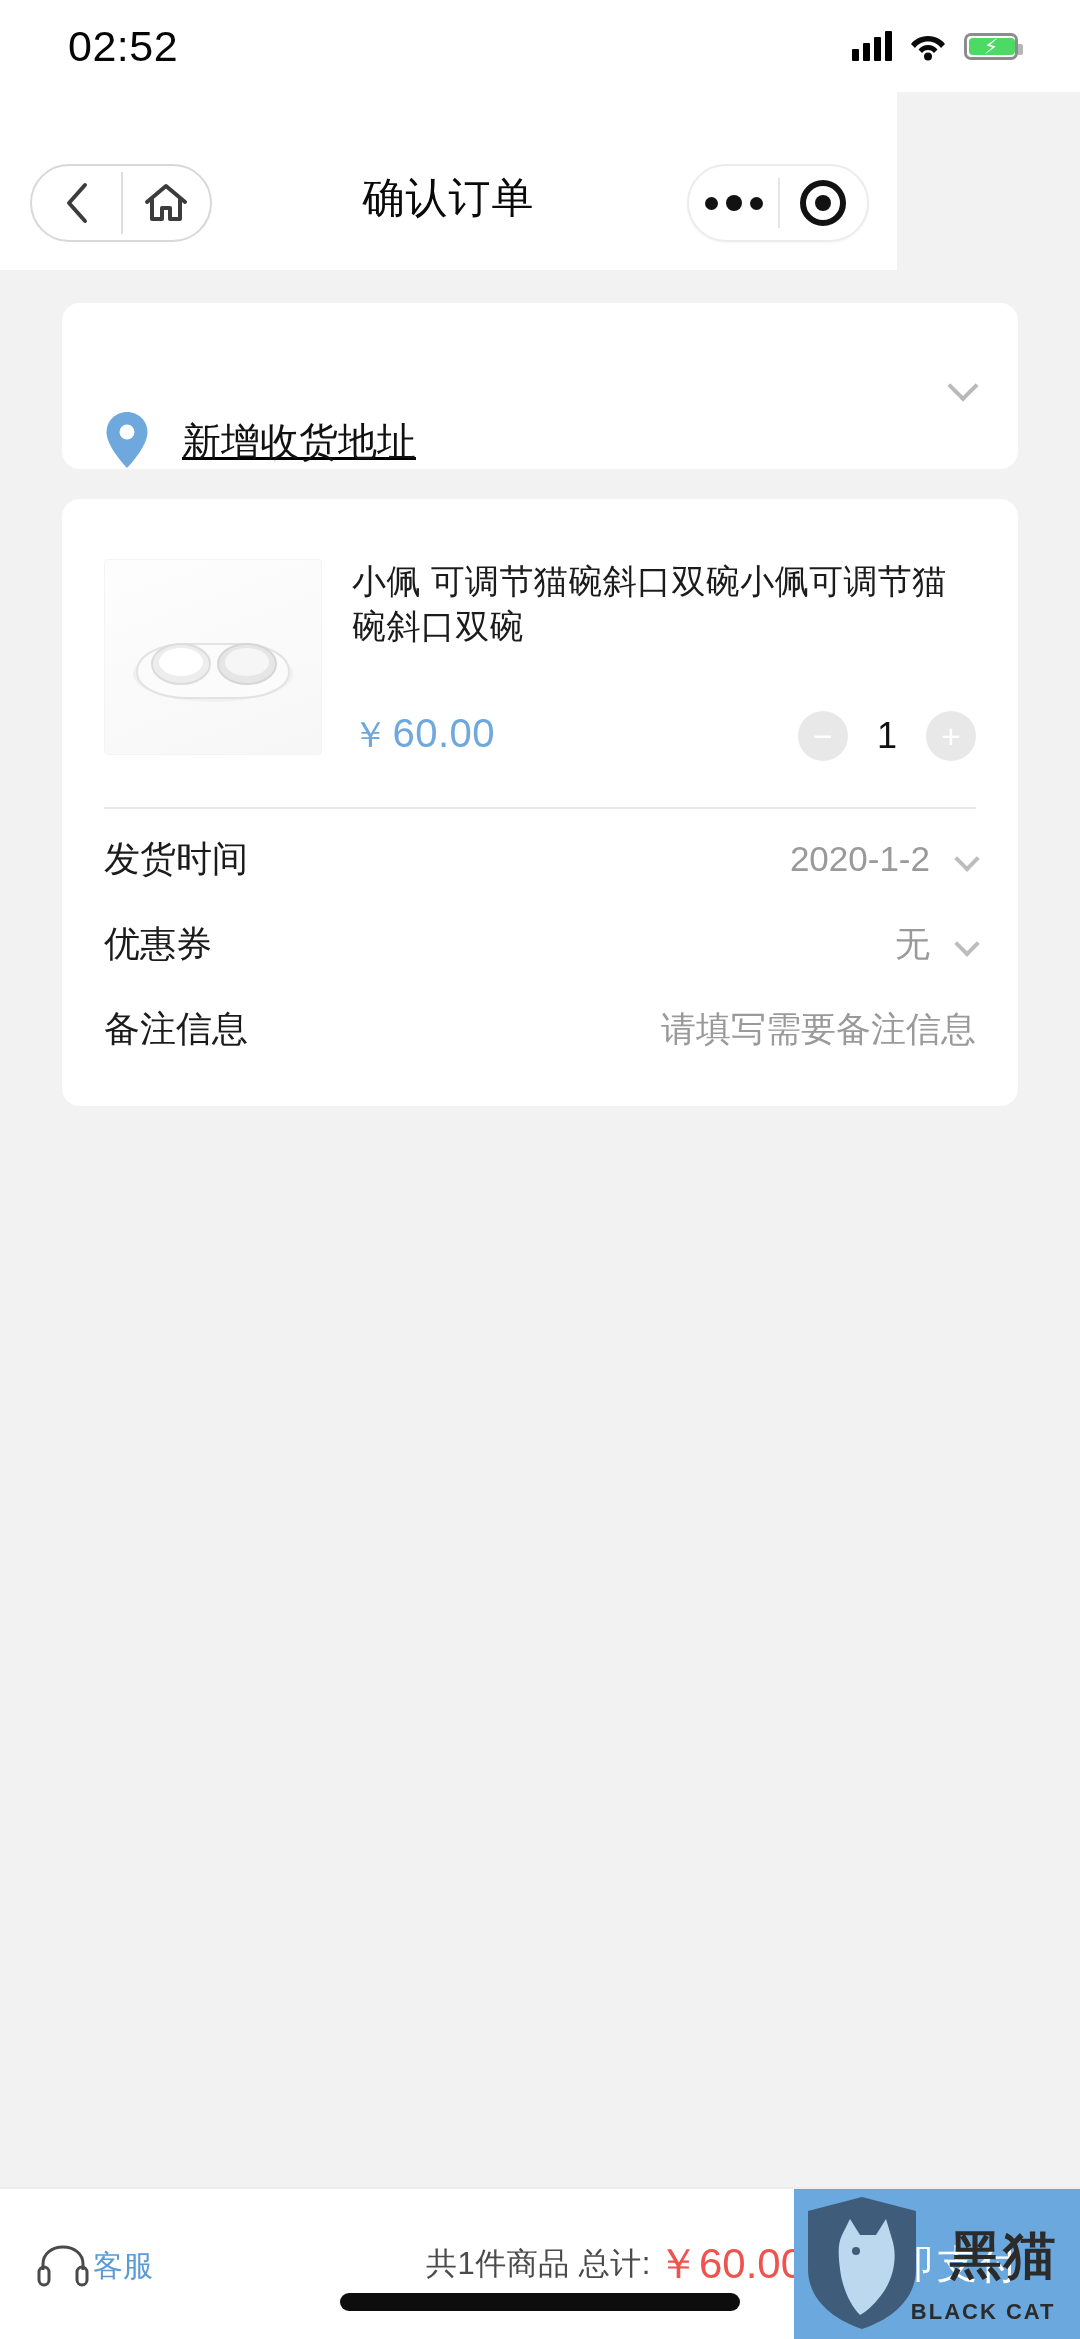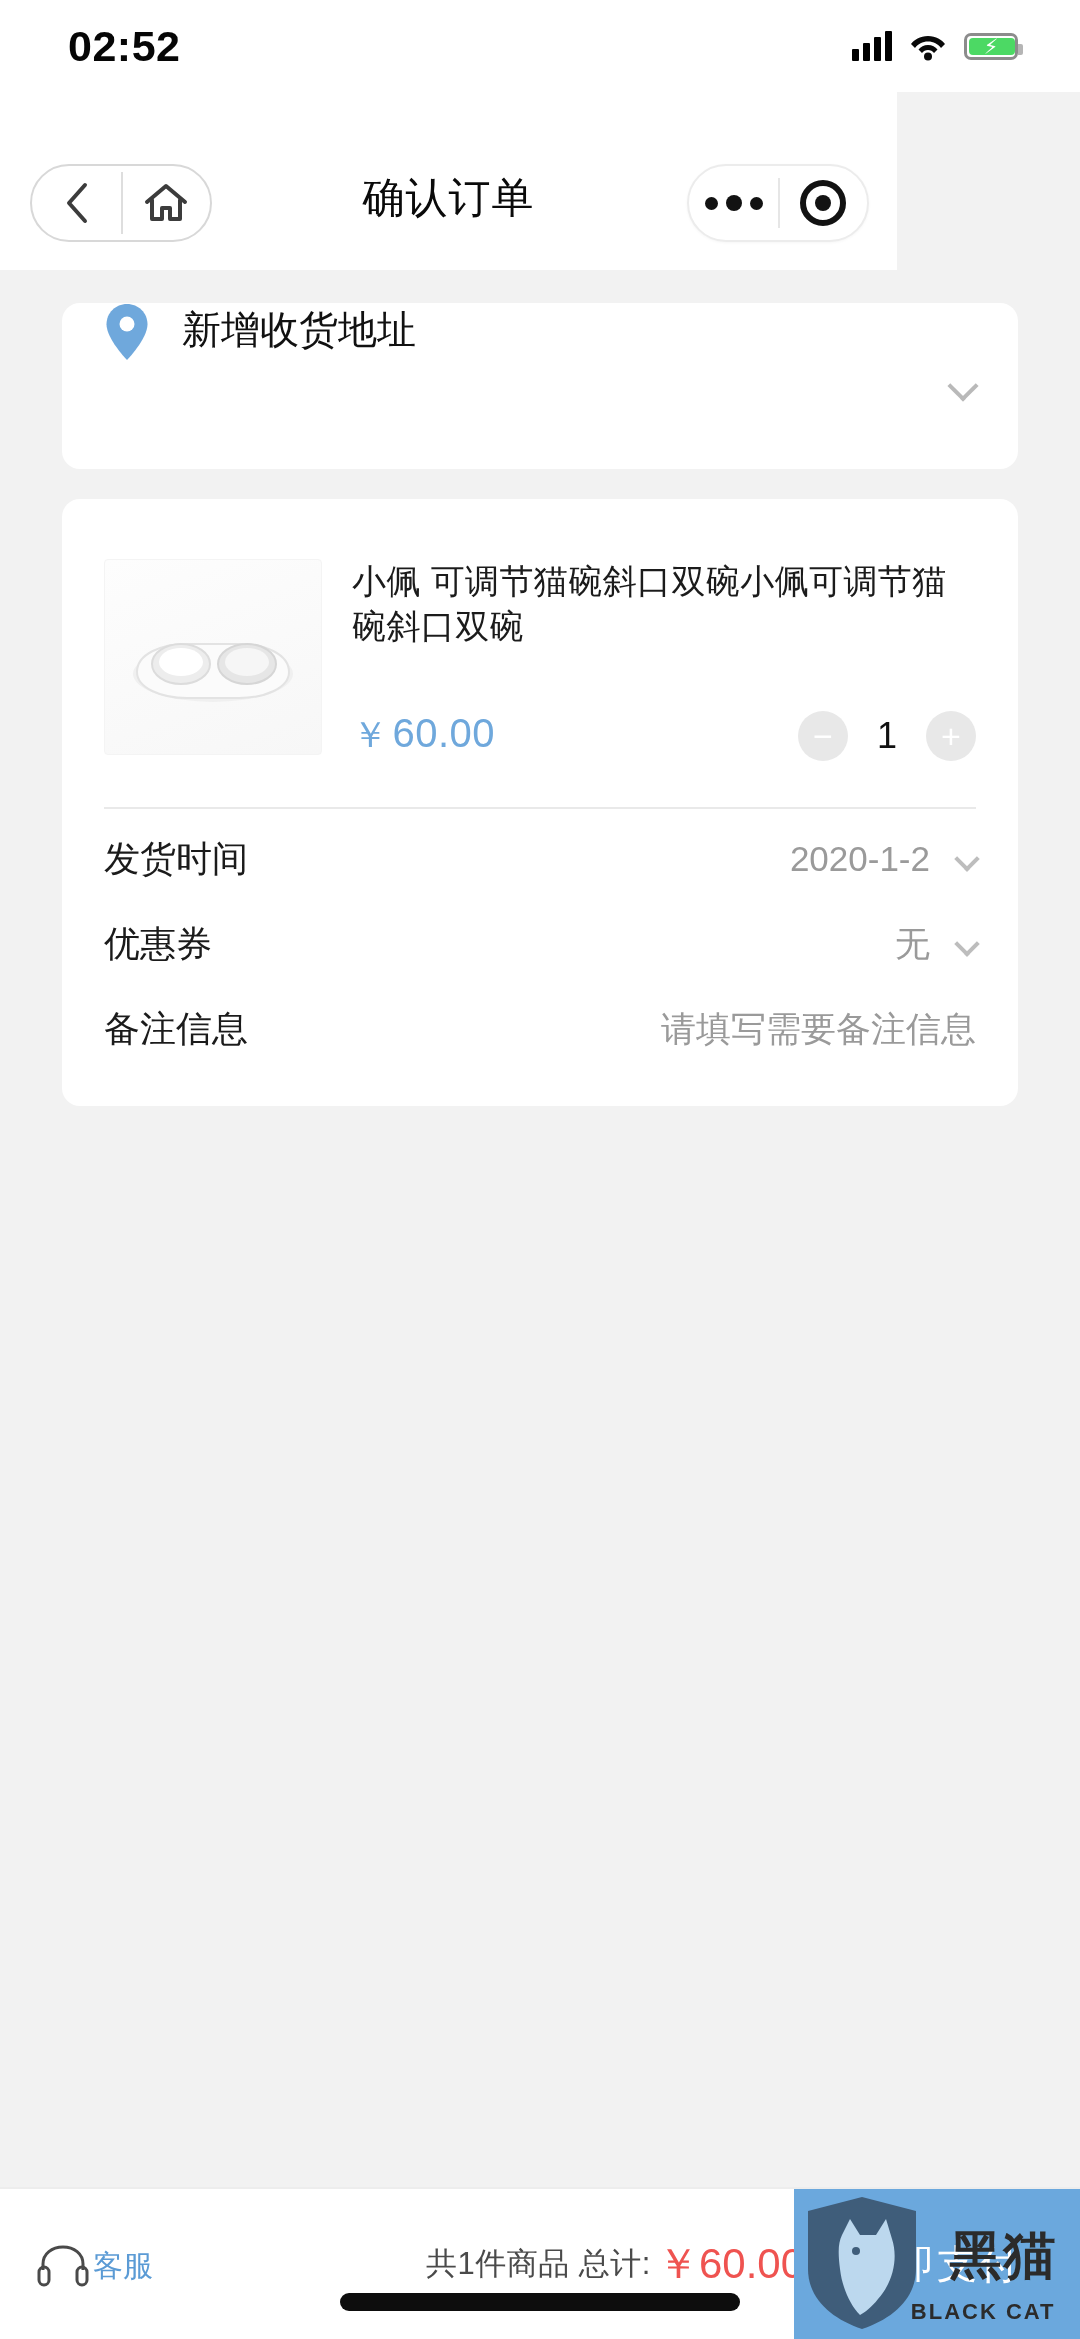--- a/index.html
+++ b/index.html
@@ -11,21 +11,21 @@
   }
   #screen { position:relative; width:1080px; height:2339px; background:#f2f2f2; }
 
   
   .statusbar {
     position:absolute; top:0; left:0; width:1080px; height:92px;
     background:#ffffff;
     display:flex; align-items:center; justify-content:space-between;
     padding:0 62px 0 68px;
   }
-  .clock { font-size:43px; font-weight:700; color:#060606; letter-spacing:0.5px; }
+  .clock { font-size:43px; font-weight:400; color:#060606; letter-spacing:0.5px; }
   .status-icons { display:flex; align-items:center; gap:18px; }
   .sig { display:flex; align-items:flex-end; gap:4px; height:30px; }
   .sig i { display:block; width:7px; background:#000; border-radius:1px; }
   .sig i:nth-child(1){ height:12px; }
   .sig i:nth-child(2){ height:18px; }
   .sig i:nth-child(3){ height:24px; }
   .sig i:nth-child(4){ height:30px; }
   .wifi { position:relative; width:36px; height:30px; }
   .wifi svg { display:block; }
   .batt {
@@ -76,22 +76,23 @@
   }
   .target i { width:16px; height:16px; border-radius:50%; background:#121212; display:block; }
 
   
   .page { position:absolute; top:270px; left:0; width:1080px; bottom:152px; background:#f2f2f2; }
 
   .card { background:#ffffff; border-radius:18px; margin:0 62px; }
 
   .address-card {
     margin-top:33px; height:166px;
-    display:flex; align-items:flex-start; padding:0 40px 0 42px;
+    display:flex; align-items:flex-end; padding:0 40px 0 42px;
     position:relative;
+    text-decoration:underline;
   }
   .pin { width:46px; height:58px; flex:none; }
   .address-label { font-size:39px; color:#111; margin-left:32px; }
   .chev {
     position:absolute; right:44px; top:50%; transform:translateY(-50%) rotate(45deg);
     width:22px; height:22px; border-right:4px solid #b9b9b9; border-bottom:4px solid #b9b9b9;
   }
 
   .product-card { margin-top:30px; padding:28px 0 0 0; }
   .product-row { display:flex; padding:32px 42px 0 42px; }

